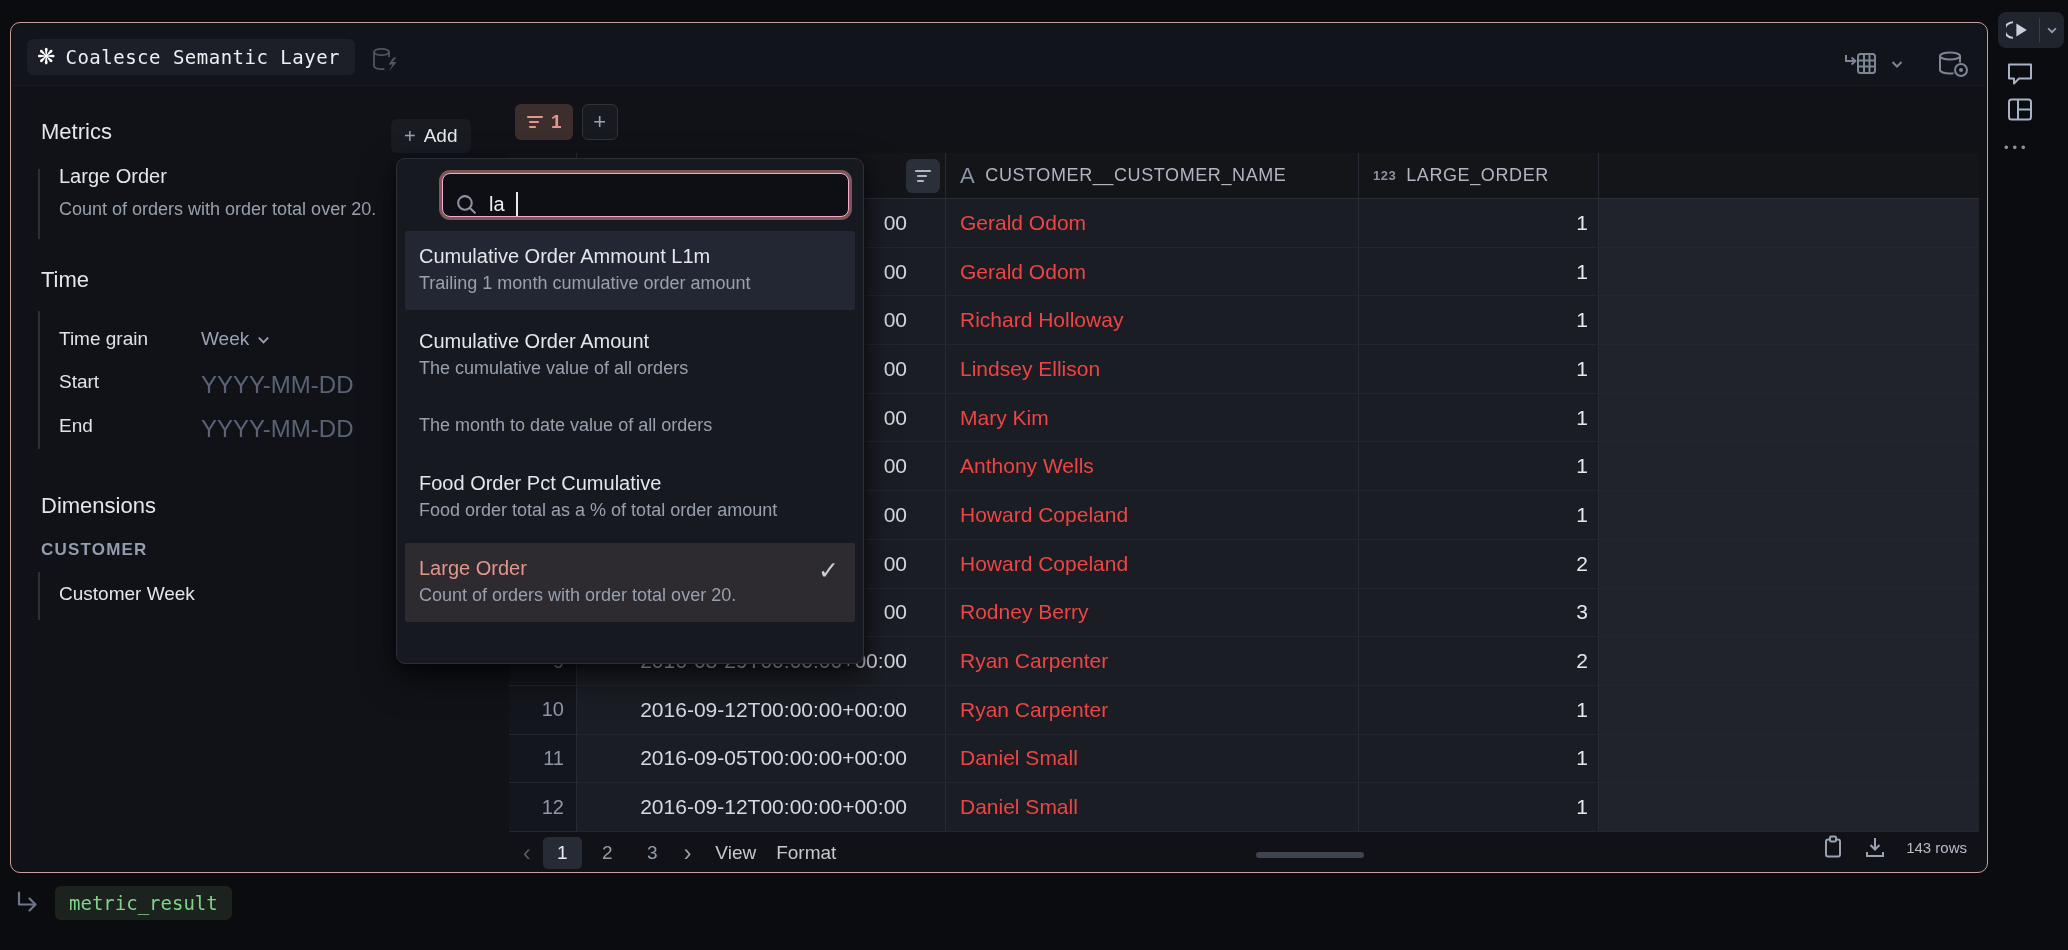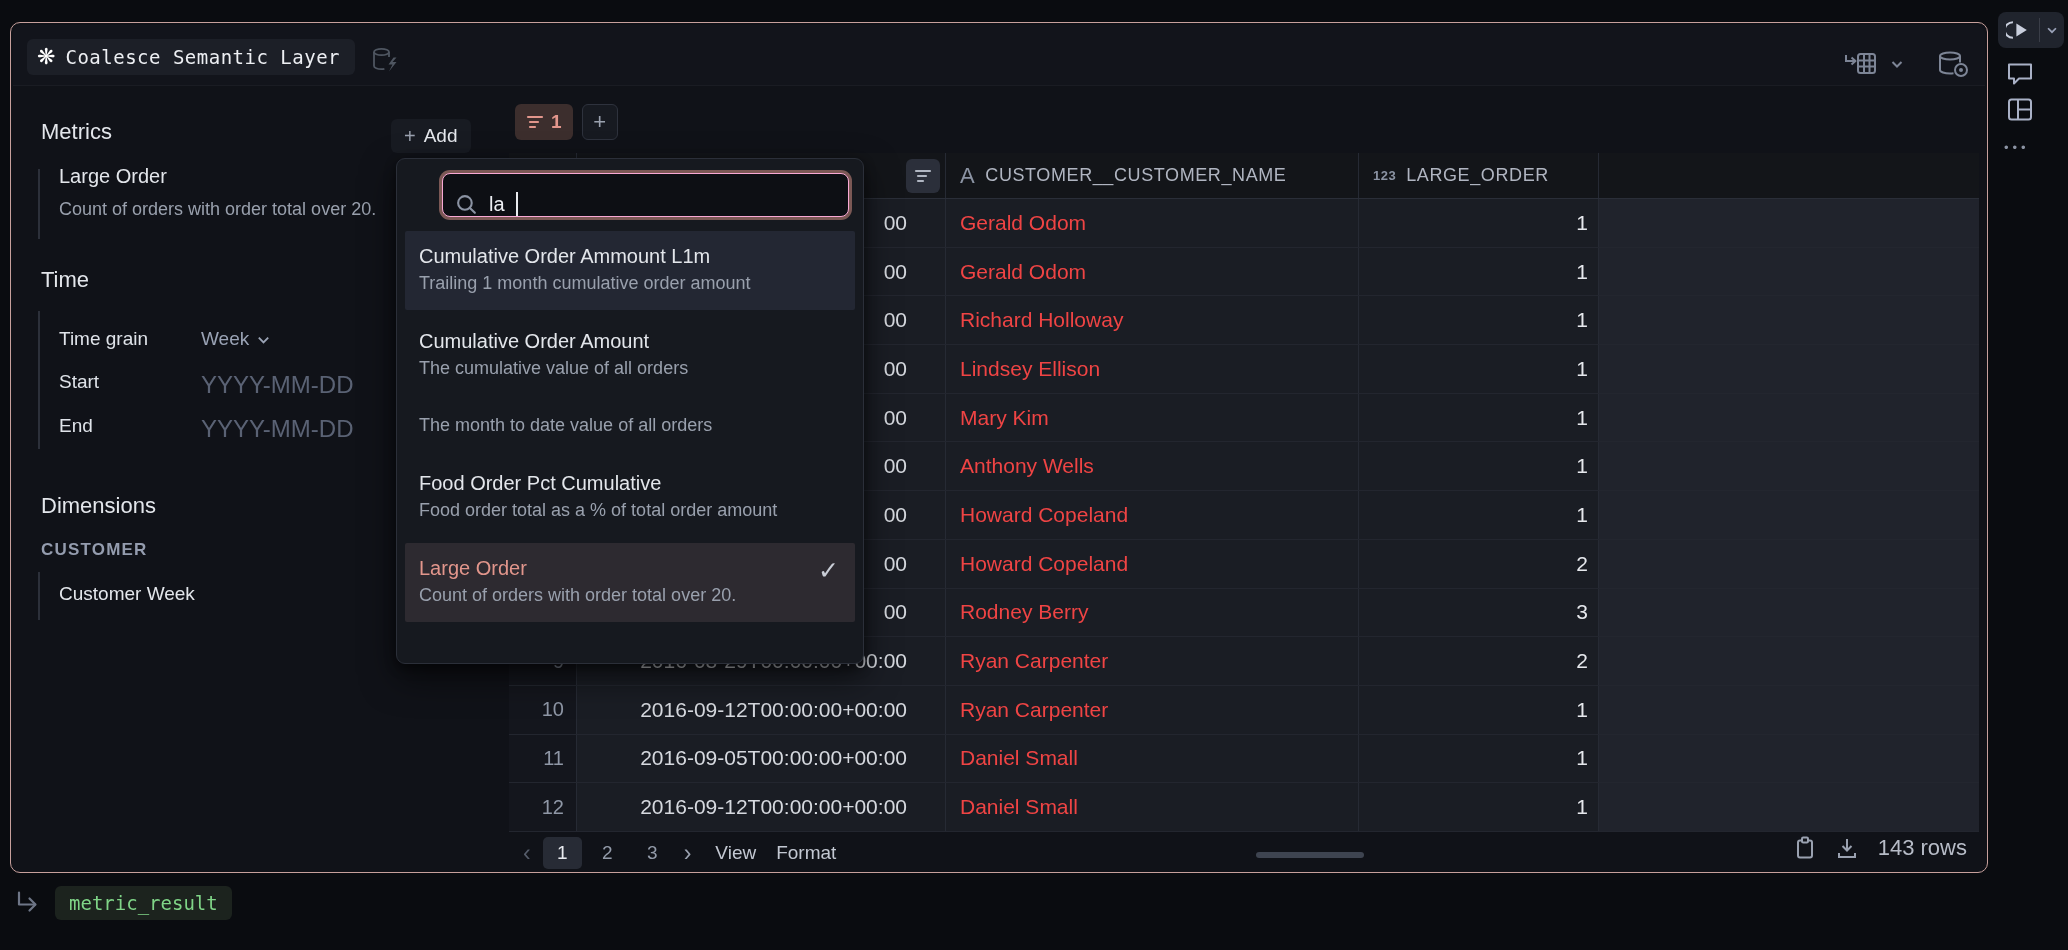--- a/index.html
+++ b/index.html
@@ -70,21 +70,21 @@
   .pagebar{position:absolute;left:500px;top:809px;height:42px;display:flex;align-items:center;gap:8px;
            padding-left:8px;font-size:19px;}
   .pg-arrow{font-size:23px;color:#9aa1af;padding:0 4px;cursor:pointer;}
   .pg-arrow.dis{color:#555c6a;}
   .page{min-width:27px;height:32px;display:flex;align-items:center;justify-content:center;color:#939ba9;
         border-radius:5px;padding:0 6px;cursor:pointer;}
   .page.active{background:#272b35;color:#e9ebf0;}
   .pg-link{color:#c3c8d2;margin-left:12px;cursor:pointer;}
   .scroll-thumb{position:absolute;left:1245px;top:829px;width:108px;height:6px;background:#3e4450;border-radius:3px;cursor:grab;}
   .rowcount{position:absolute;right:20px;top:812px;display:flex;align-items:center;gap:20px;
-            color:#b7bcc7;font-size:22px;}
+            color:#b7bcc7;font-size:15px;}
 
   
   .dropdown{position:absolute;left:396px;top:158px;width:468px;height:506px;background:#16191f;
             border:1px solid #2b2f39;border-radius:9px;box-sizing:border-box;z-index:20;
             box-shadow:0 14px 34px rgba(0,0,0,.55),0 4px 12px rgba(0,0,0,.45);}
   .search{position:absolute;left:14px;right:14px;top:14px;height:44px;background:#0d0f14;
           border:1px solid #f9a8d4;border-radius:8px;box-sizing:border-box;
           box-shadow:0 0 0 3px rgba(224,152,140,.5);display:flex;align-items:flex-end;gap:11px;padding:0 12px;margin-left:31px;}
   .search-text{font-size:20px;color:#eceef2;}
   .caret{width:2px;height:24px;background:#e8eaee;}

